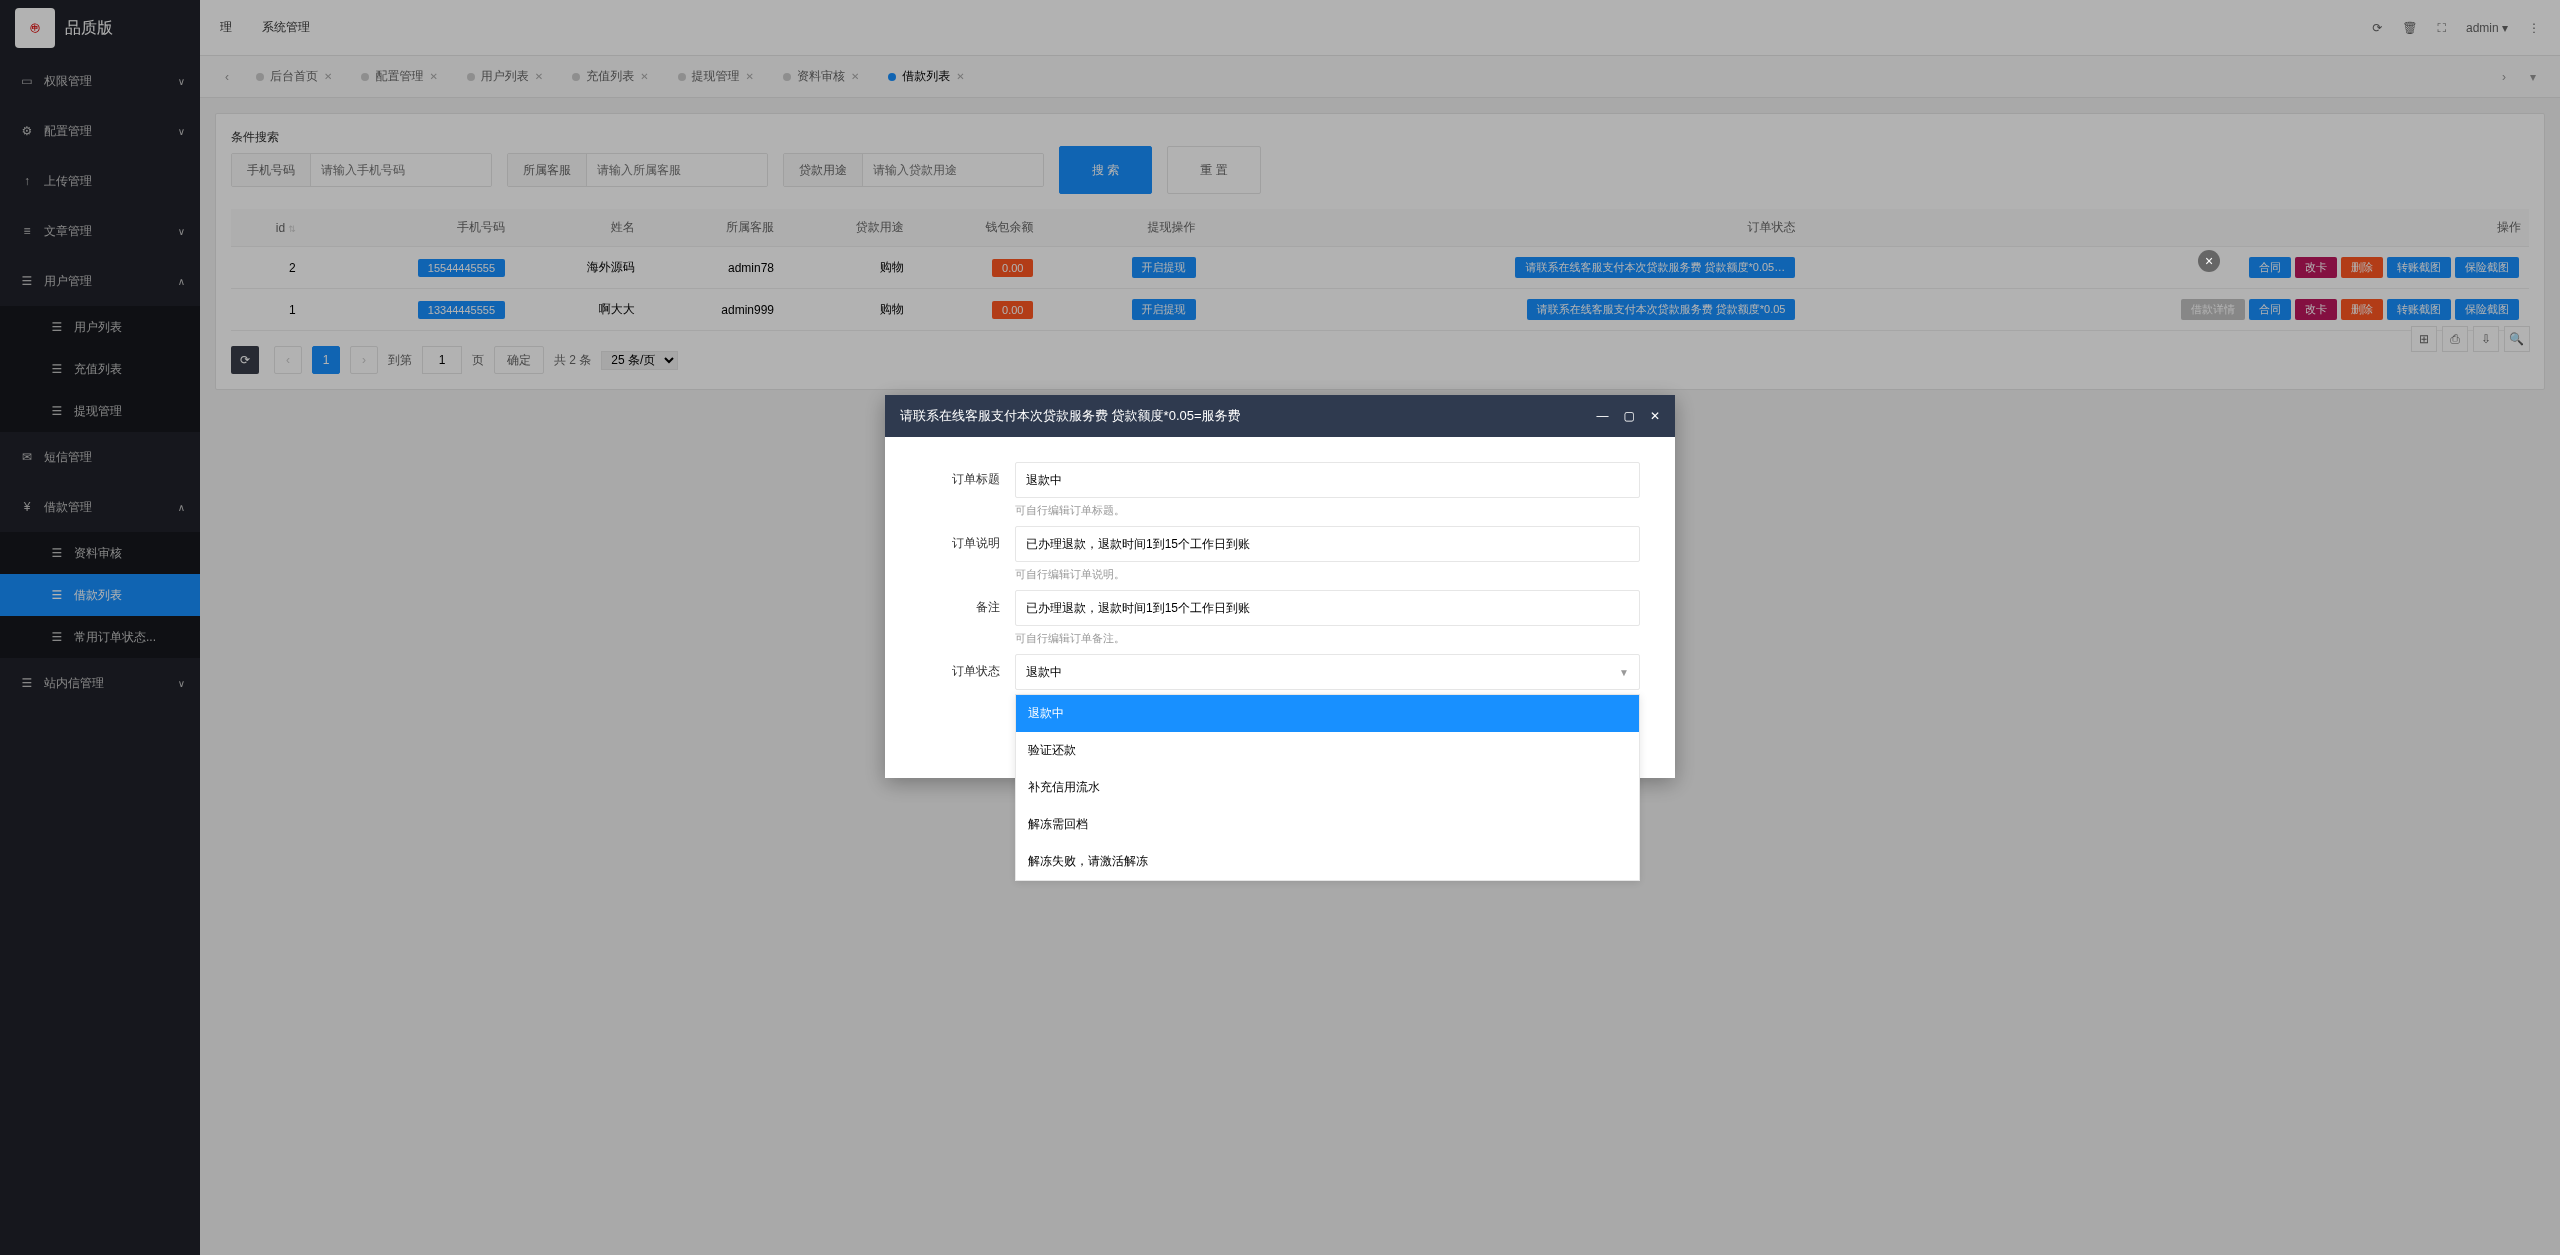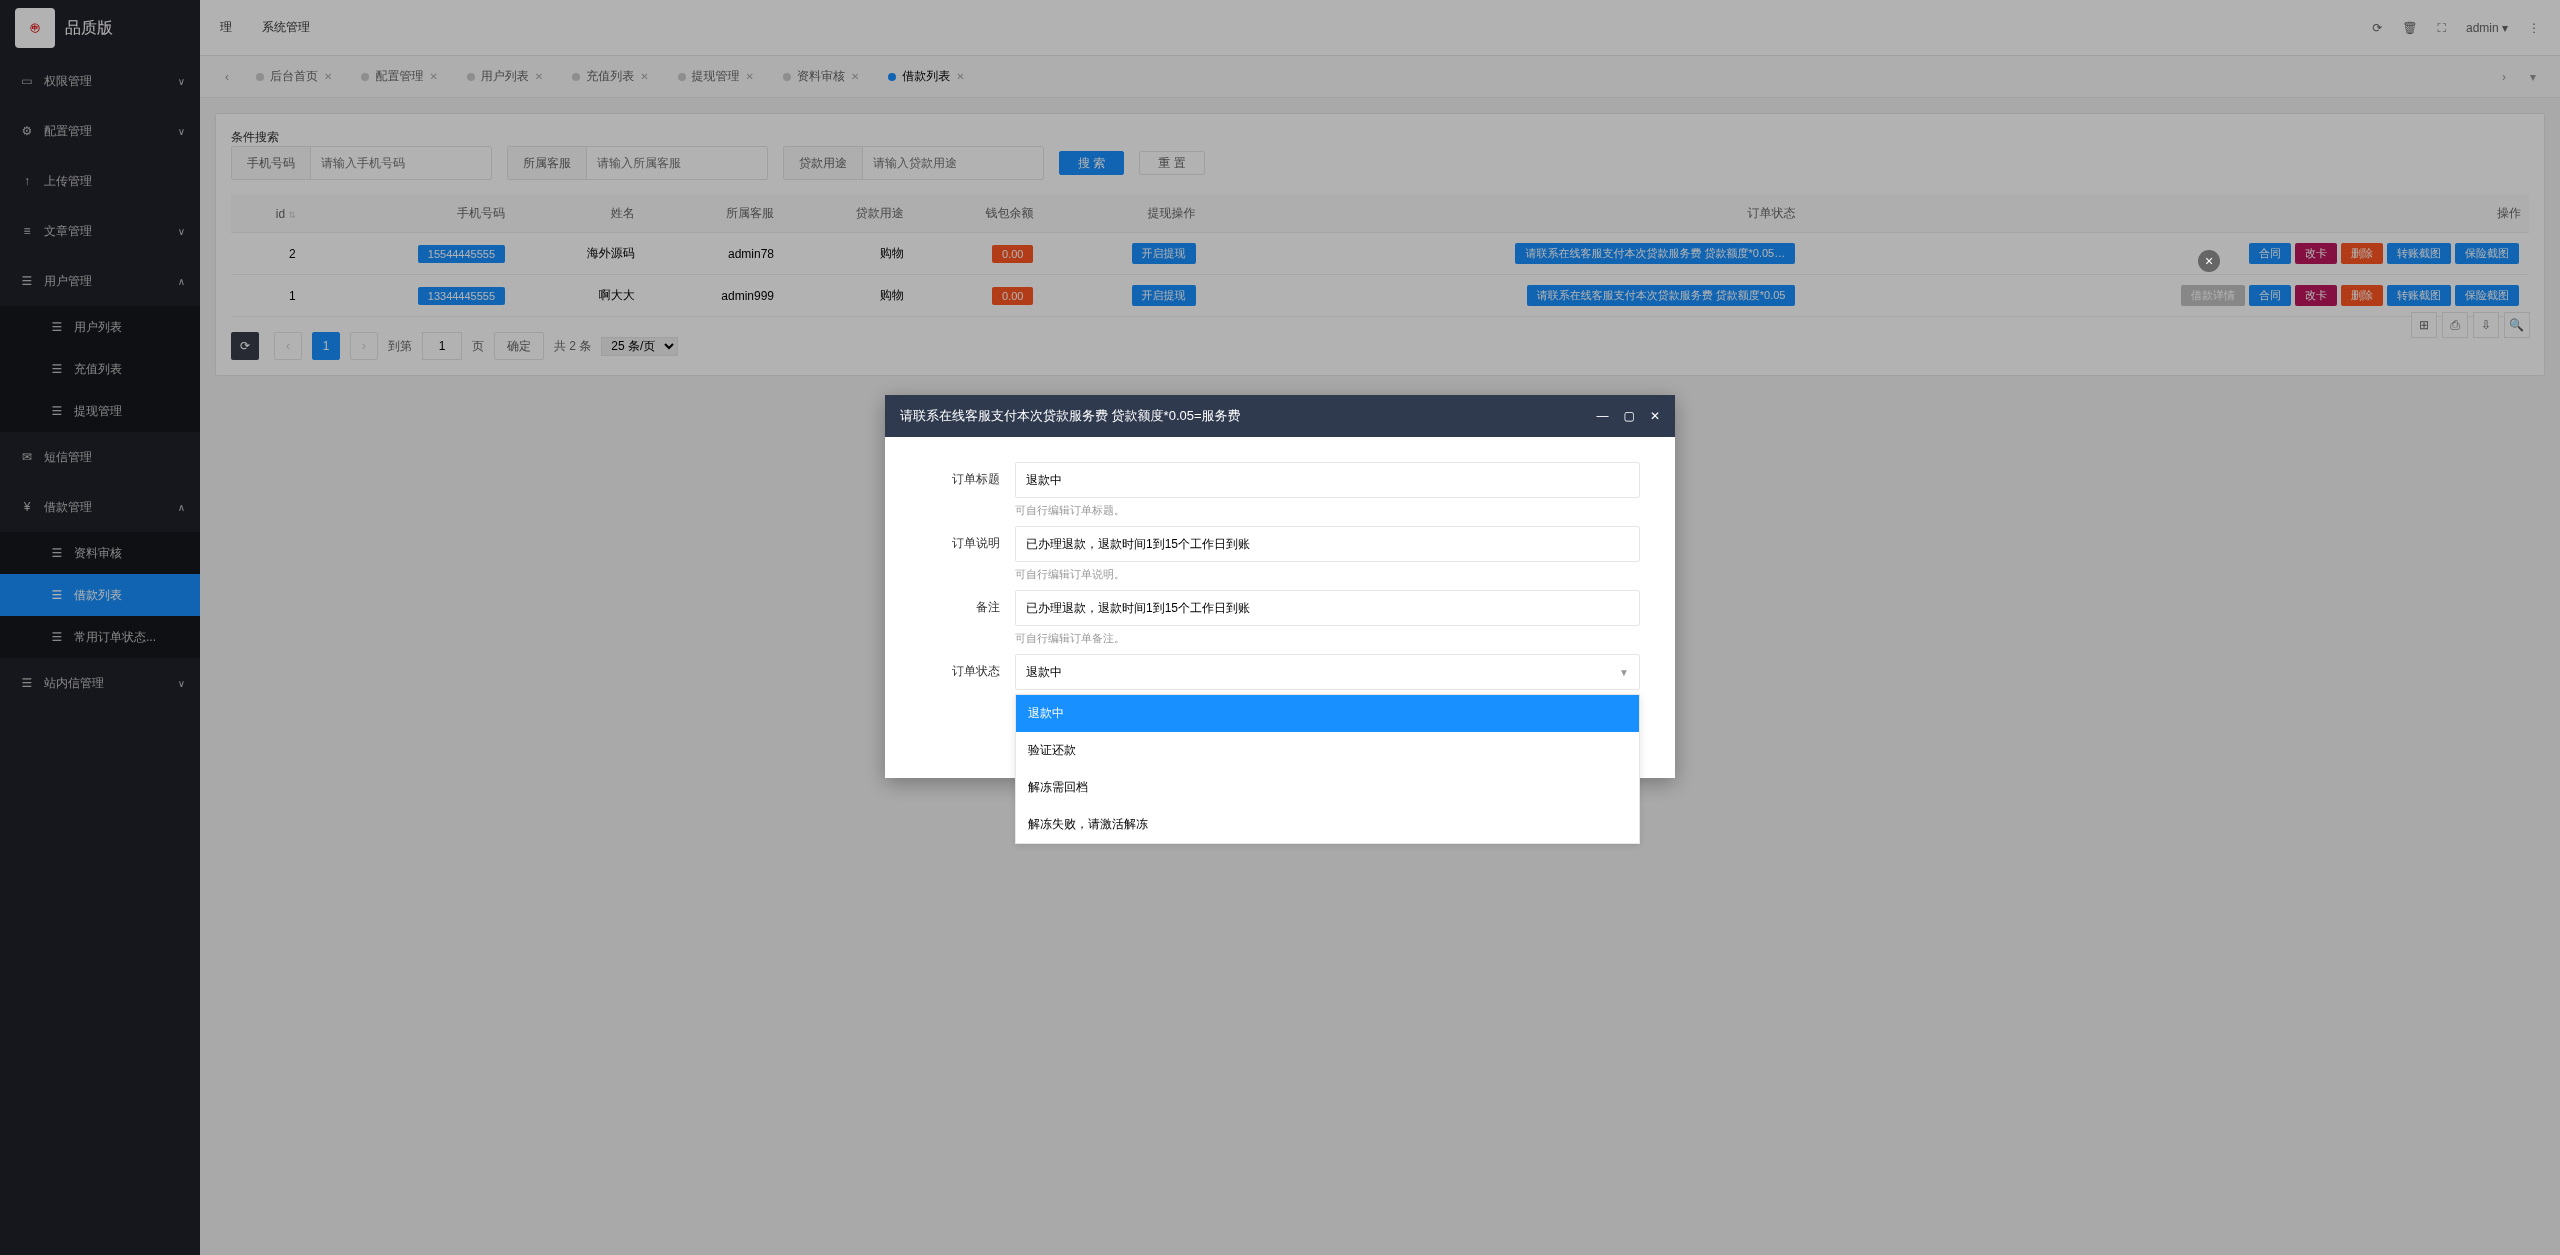--- a/index.html
+++ b/index.html
@@ -29,21 +29,21 @@
 .tab-dot{width:8px;height:8px;border-radius:50%;background:#ccc}
 .tab.active .tab-dot{background:#1890ff}
 .tab-close{color:#aaa;font-size:10px}
 .content{flex:1;padding:15px;overflow:auto}
 .card{background:#fff;border:1px solid #e6e6e6;border-radius:2px;padding:15px}
 .search-row{display:flex;align-items:center;gap:15px;flex-wrap:wrap}
 .search-title{width:100%;color:#333;}
 .field{display:flex;align-items:center;border:1px solid #e6e6e6;border-radius:2px;overflow:hidden}
 .field-label{padding:0 15px;height:32px;display:flex;align-items:center;background:#fafafa;border-right:1px solid #e6e6e6;color:#666}
 .field-input{border:none;outline:none;padding:0 10px;height:32px;width:180px}
-.btn{padding:0 18px;height:24px;border:1px solid #e6e6e6;background:#fff;cursor:pointer;border-radius:2px;color:#666}
+.btn{padding:0 32px;height:48px;border:1px solid #e6e6e6;background:#fff;cursor:pointer;border-radius:2px;color:#666}
 .btn.primary{background:#1890ff;color:#fff;border-color:#1890ff}
 .table{width:100%;border-collapse:collapse;margin-top:15px}
 .table th,.table td{padding:10px 8px;text-align:right;border-bottom:1px solid #eee;font-size:12px}
 .table th{background:#fafafa;color:#666;font-weight:normal}
 .badge{display:inline-block;padding:3px 10px;border-radius:2px;color:#fff;font-size:11px}
 .badge.blue{background:#1890ff}
 .badge.red{background:#ff5722}
 .badge.green{background:#be185d}
 .badge.grey{background:#c2c2c2}
 .badge.redbtn{background:#ff5722}
@@ -334,20 +334,21 @@
       <div class="form-row">
         <div class="form-label">订单状态</div>
         <div class="form-field form-select-wrap">
           <div class="form-select">
             <span>退款中</span>
             <span class="form-select-arrow">▼</span>
           </div>
           <div class="dropdown" id="dropdown">
               <div class="dropdown-item selected">退款中</div>
               <div class="dropdown-item">验证还款</div>
+              <div class="dropdown-item">补充信用流水</div>
               <div class="dropdown-item">解冻需回档</div>
               <div class="dropdown-item">解冻失败，请激活解冻</div>
             </div>
         </div>
       </div>
     </div>
   </div>
 </div>
 
 </body></html>

